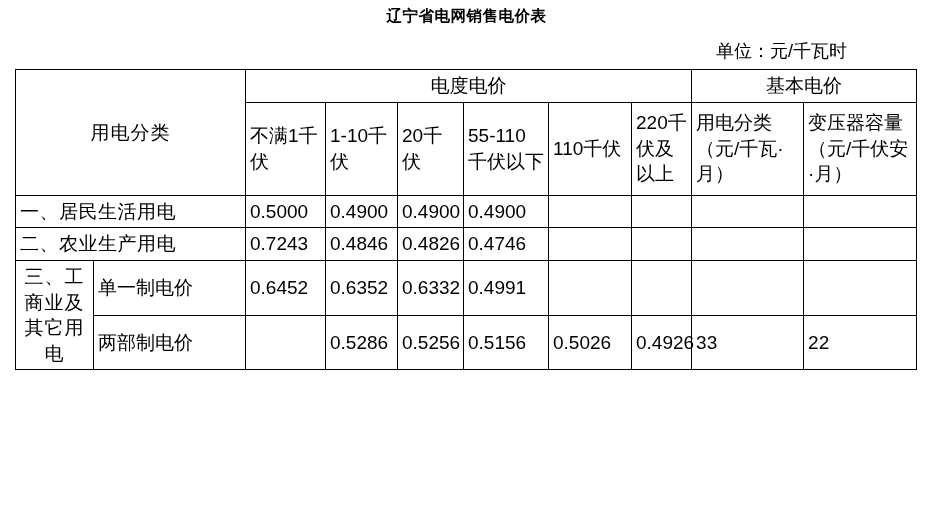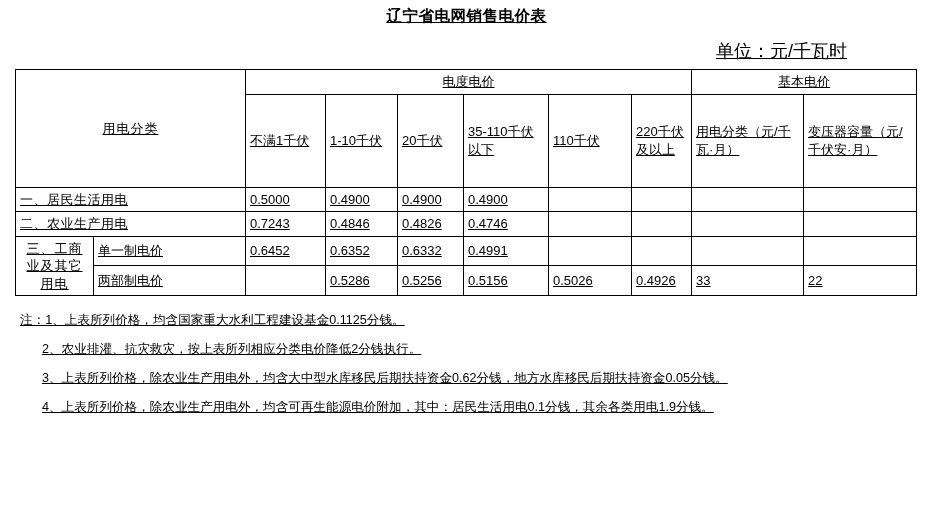--- a/index.html
+++ b/index.html
@@ -14,21 +14,20 @@
     color: #000000;
     font-size: 13px;
     position: relative;
     overflow: hidden;
   }
   .page {
     width: 933px;
     height: 513px;
     position: relative;
     box-sizing: border-box;
-    text-decoration: underline;
   }
   .doc-title {
     text-align: center;
     font-size: 15.5px;
     font-weight: bold;
     padding-top: 6px;
     letter-spacing: 0.5px;
   }
   .unit-line {
     text-align: right;
@@ -39,21 +38,21 @@
   }
   table.price {
     border-collapse: collapse;
     margin-left: 15px;
     width: 901px;
     table-layout: fixed;
   }
   table.price td, table.price th {
     border: 1px solid #000000;
     font-weight: normal;
-    font-size: 13px;
+    font-size: 19px;
     padding: 3px 4px;
     vertical-align: middle;
     line-height: 1.35;
   }
   .grp-head { text-align: center; font-size: 13.5px; }
   .cat-cell {
     text-align: center;
     font-size: 14px;
     letter-spacing: 1px;
   }
@@ -114,21 +113,21 @@
     <tbody>
       <tr>
         <td class="cat-cell" rowspan="2" colspan="2">用电分类</td>
         <td class="grp-head" colspan="6">电度电价</td>
         <td class="grp-head" colspan="2">基本电价</td>
       </tr>
       <tr>
         <td class="col-head">不满1千伏</td>
         <td class="col-head">1-10千伏</td>
         <td class="col-head">20千伏</td>
-        <td class="col-head">35-110千伏以下</td>
+        <td class="col-head">55-110千伏以下</td>
         <td class="col-head">110千伏</td>
         <td class="col-head">220千伏及以上</td>
         <td class="col-head">用电分类（元/千瓦·月）</td>
         <td class="col-head">变压器容量（元/千伏安·月）</td>
       </tr>
 
       <tr>
         <td class="row-label" colspan="2">一、居民生活用电</td>
         <td class="val">0.5000</td>
         <td class="val">0.4900</td>
@@ -172,20 +171,14 @@
         <td class="val">0.5256</td>
         <td class="val">0.5156</td>
         <td class="val">0.5026</td>
         <td class="val">0.4926</td>
         <td class="val">33</td>
         <td class="val">22</td>
       </tr>
     </tbody>
   </table>
 
-  <div class="notes">
-    <div class="note" style="padding-left:0">注：1、上表所列价格，均含国家重大水利工程建设基金0.1125分钱。</div>
-    <div class="note">2、农业排灌、抗灾救灾，按上表所列相应分类电价降低2分钱执行。</div>
-    <div class="note">3、上表所列价格，除农业生产用电外，均含大中型水库移民后期扶持资金0.62分钱，地方水库移民后期扶持资金0.05分钱。</div>
-    <div class="note">4、上表所列价格，除农业生产用电外，均含可再生能源电价附加，其中：居民生活用电0.1分钱，其余各类用电1.9分钱。</div>
-  </div>
 
 </div>
 
 </body></html>

